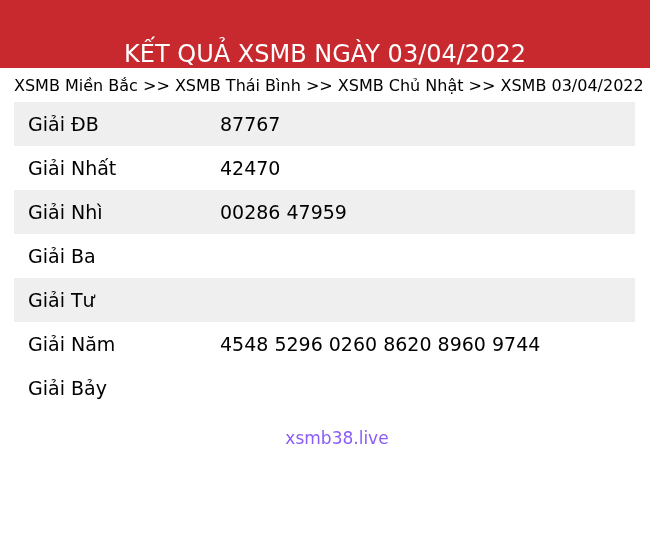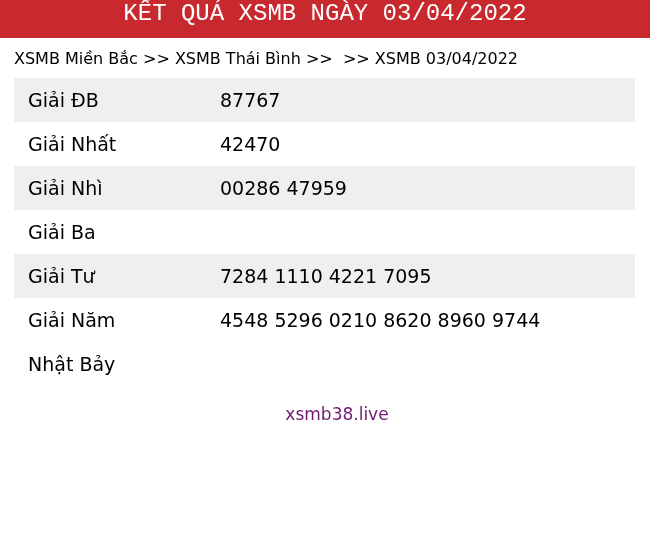--- a/index.html
+++ b/index.html
@@ -10,41 +10,41 @@
   html, body { margin: 0; padding: 0; }
   body {
     width: 650px;
     height: 550px;
     background: #ffffff;
     color: #000000;
     font-family: "DejaVu Sans", "Liberation Sans", sans-serif;
     overflow: hidden;
   }
   .header {
-    height: 38px;
+    height: 68px;
     background: var(--accent);
     display: flex;
-    align-items: flex-start;
+    align-items: flex-end;
     justify-content: center;
-    font-family: Liberation Mono, monospace;
   }
   .header h1 {
     margin: 0;
     font-size: 24px;
     font-weight: 500;
     color: #ffffff;
     white-space: nowrap;
   }
   .breadcrumb {
-    height: 40px;
+    height: 34px;
     display: flex;
     align-items: center;
     padding: 0 14px;
     font-size: 16px;
     white-space: nowrap;
+    justify-content: space-between;
   }
   .crumb {
     color: #000000;
     text-decoration: none;
     cursor: pointer;
   }
   .sep { white-space: pre; }
   .results { margin: 0 15px 0 14px; }
   .row {
     display: flex;
@@ -55,39 +55,40 @@
   }
   .row.stripe { background: var(--stripe); }
   .label { flex: 0 0 192px; width: 192px; }
   .value { white-space: nowrap; }
   .footer {
     margin-top: 18px;
     text-align: center;
     font-size: 17px;
   }
   .footer a {
-    color: #701a75;
+    color: #8b5cf6;
     text-decoration: none;
     cursor: pointer;
     margin-left: 24px;
   }
 </style>
 </head>
 <body>
 
 <div class="page">
   <header class="header">
     <h1>KẾT QUẢ XSMB NGÀY 03/04/2022</h1>
   </header>
 
   <nav class="breadcrumb">
       <a class="crumb">XSMB Miền Bắc</a>
       <span class="sep"> &gt;&gt; </span>
       <a class="crumb">XSMB Thái Bình</a>
       <span class="sep"> &gt;&gt; </span>
+      <a class="crumb">XSMB Chủ Nhật</a>
       <span class="sep"> &gt;&gt; </span>
       <a class="crumb">XSMB 03/04/2022</a>
     </nav>
 
   <main class="results">
   <div class="row stripe">
     <span class="label">Giải ĐB</span>
     <span class="value">87767</span>
   </div>
 
@@ -100,30 +101,29 @@
     <span class="label">Giải Nhì</span>
     <span class="value">00286 47959</span>
   </div>
 
   <div class="row">
     <span class="label">Giải Ba</span>
   </div>
 
   <div class="row stripe">
     <span class="label">Giải Tư</span>
-    <span class="value">7284 1110 4221 7095</span>
   </div>
 
   <div class="row">
     <span class="label">Giải Năm</span>
-    <span class="value">4548 5296 0210 8620 8960 9744</span>
+    <span class="value">4548 5296 0260 8620 8960 9744</span>
   </div>
 
 
   <div class="row">
-    <span class="label">Nhật Bảy</span>
+    <span class="label">Giải Bảy</span>
   </div>
 </main>
 
   <footer class="footer">
     <a>xsmb38.live</a>
   </footer>
 </div>
 
 </body></html>

